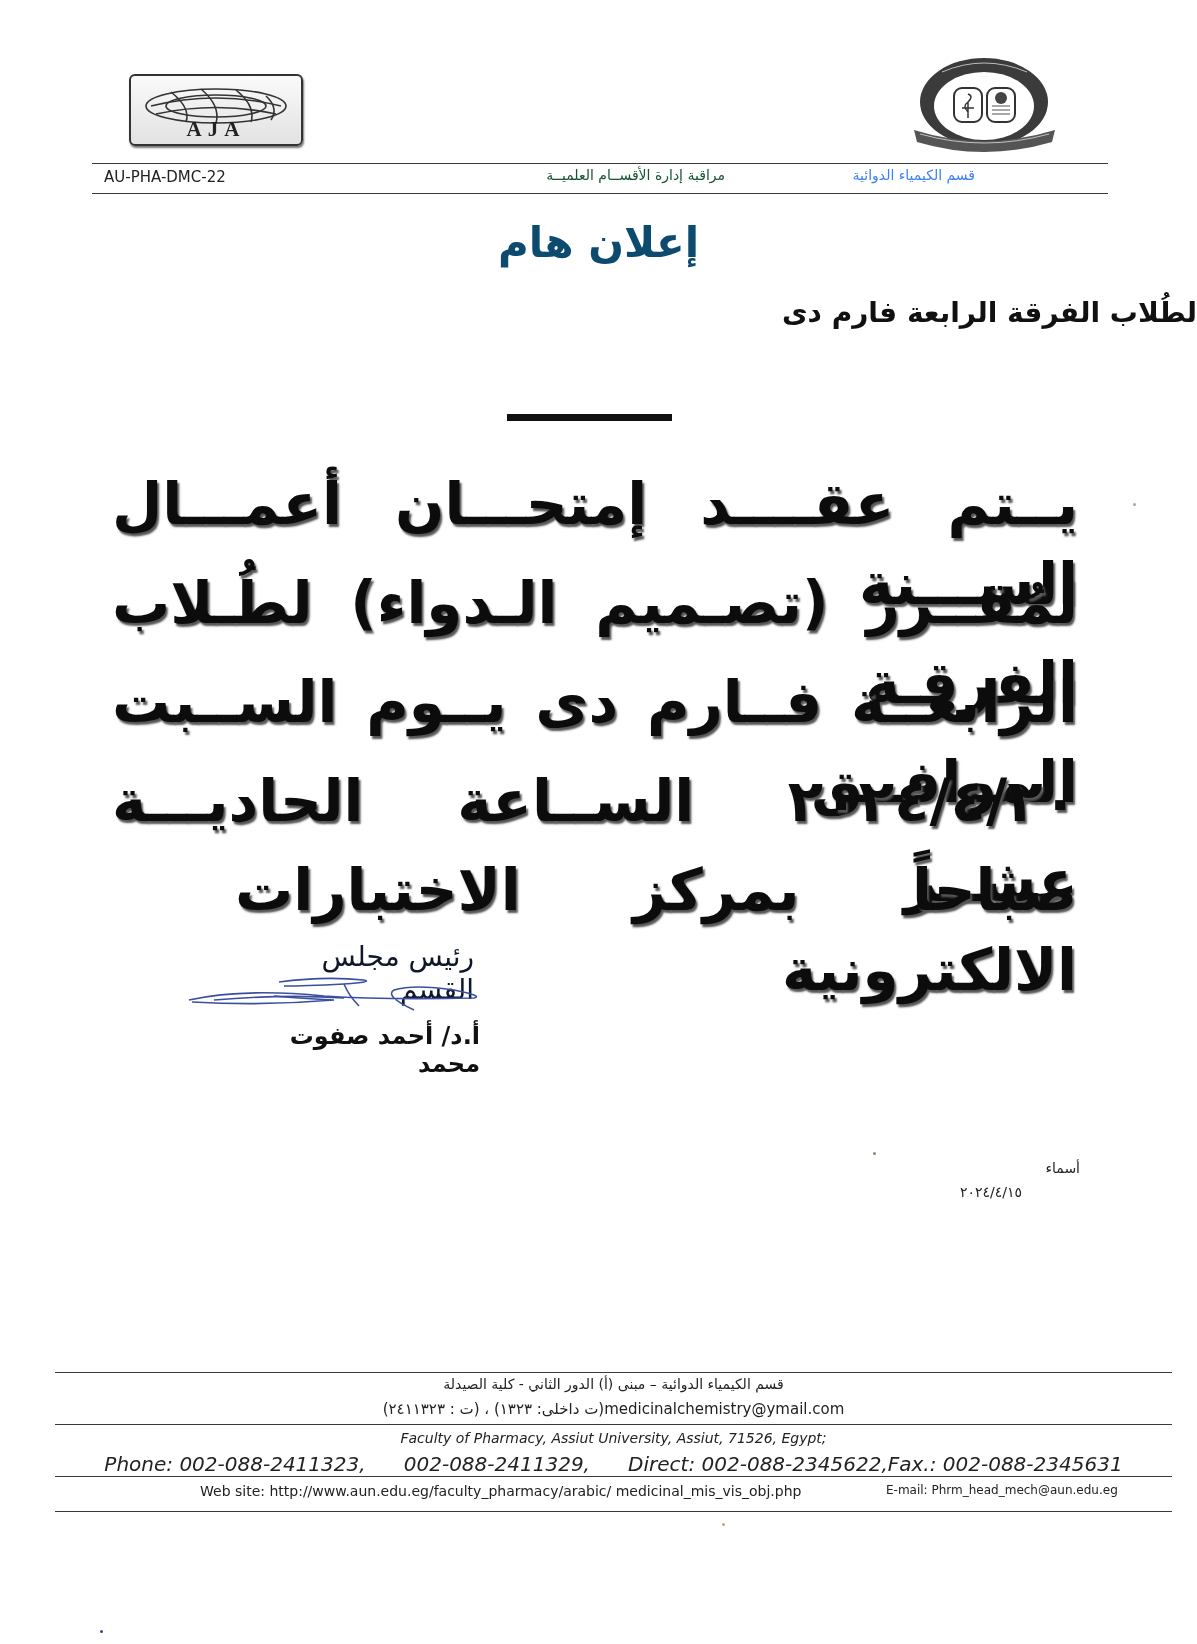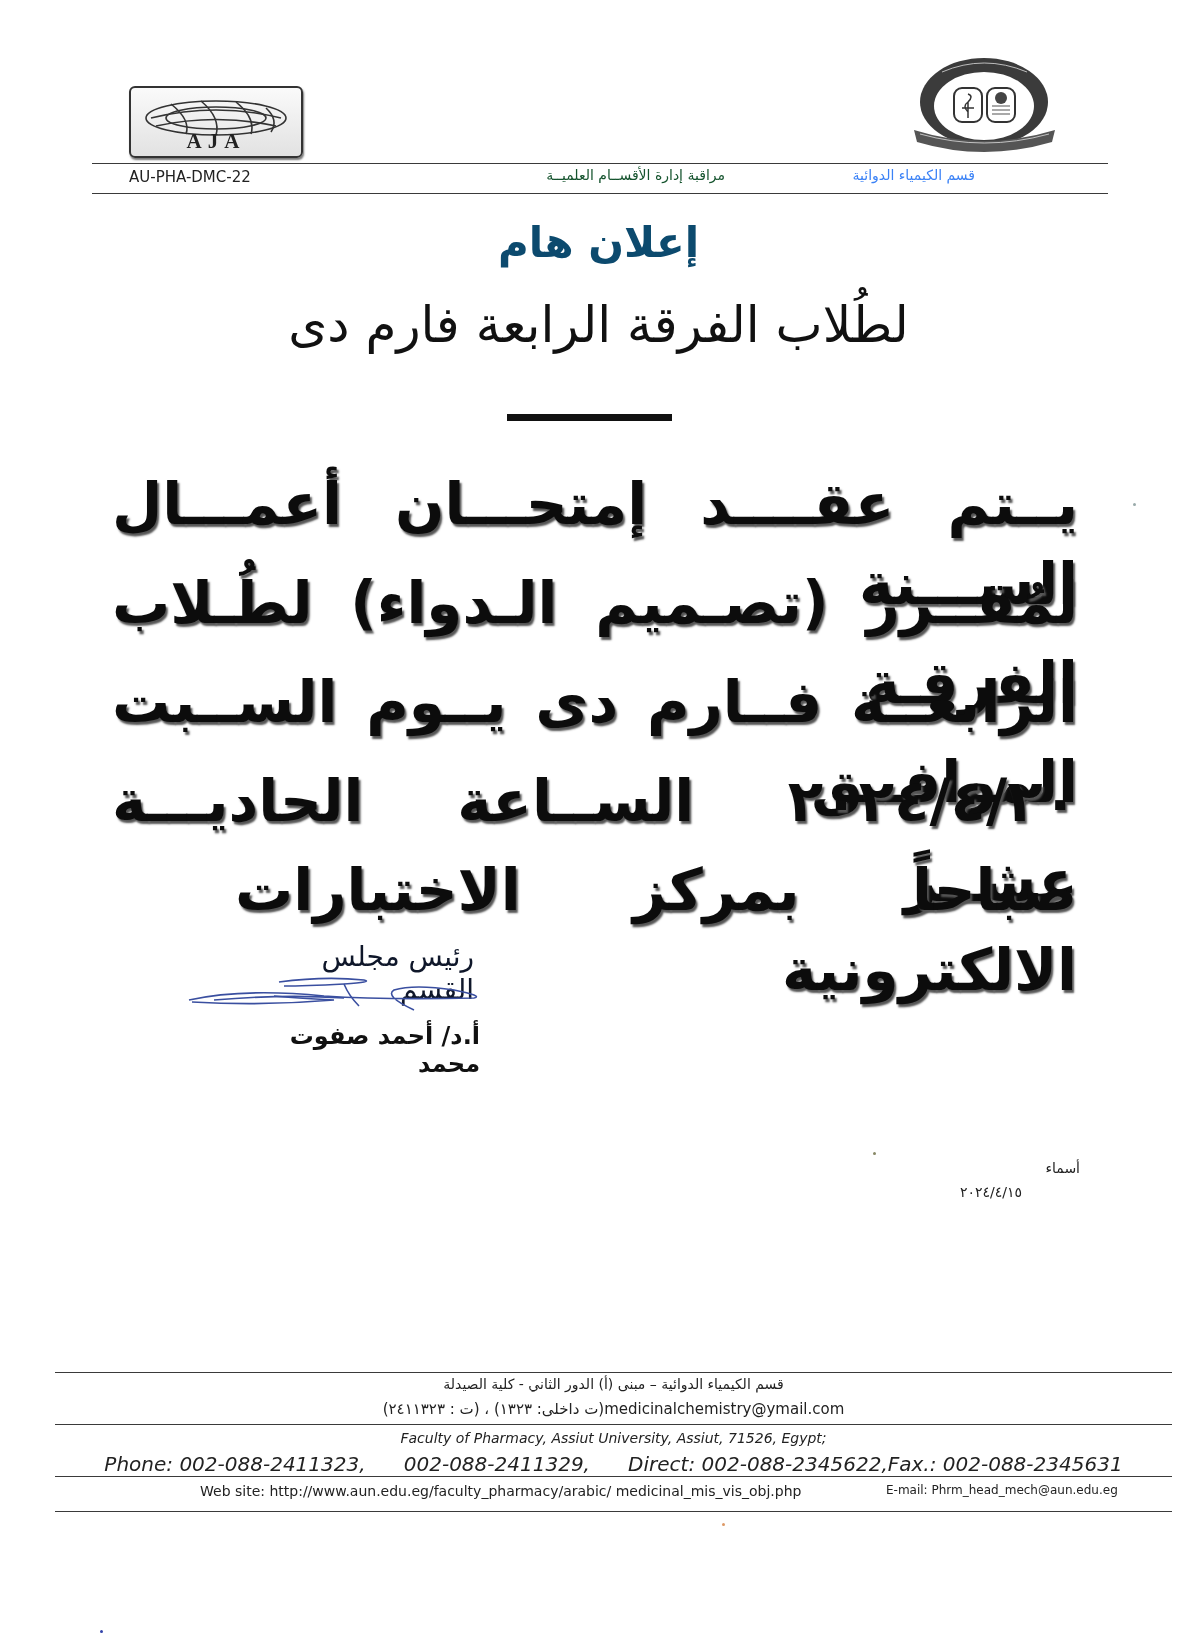--- a/index.html
+++ b/index.html
@@ -11,37 +11,36 @@
   .abs { position:absolute; }
   .hline { position:absolute; height:0; border-top:1.5px solid #3a3a3a; }
   .rtl { direction:rtl; unicode-bidi:embed; }
 
   
   .aja-logo {
     left:129px; top:74px; width:170px; height:68px;
     border:2px solid #333; border-radius:6px;
     background:linear-gradient(#fafafa, #e2e2e2);
     box-shadow: 1px 2px 2px #777;
-    margin-top: 12px;
   }
   .aja-logo svg { position:absolute; left:0; top:0; }
   .aja-text {
     position:absolute; left:0; right:0; bottom:2px; text-align:center;
     font-family:"Liberation Serif", serif; font-weight:bold; font-size:21px; letter-spacing:6px; color:#222;
   }
   .univ-logo { left:912px; top:52px; width:145px; height:100px; }
 
   
-  .doc-code { left:104px; top:168px; font-family:"DejaVu Sans", sans-serif; font-size:15px; color:#222;margin-left:25px; }
+  .doc-code { left:104px; top:168px; font-family:"DejaVu Sans", sans-serif; font-size:15px; color:#222; }
   .hdr-center { left:505px; top:167px; width:220px; text-align:right; font-size:14px; color:#14532d; }
   .hdr-right { left:815px; top:167px; width:160px; text-align:right; font-size:14px; color:#3b82f6; }
 
   
   .title1 { left:0; width:1197px; top:218px; text-align:center; font-weight:bold; font-size:42px; color:#0c4a6e; }
-  .title2 { left:0; width:1197px; top:296px; text-align:center; font-weight:normal; font-size:50px; color:#111; }
+  .title2 { left:0; width:1197px; top:296px; text-align:right; font-weight:bold; font-size:28px; color:#111; }
   .divider-bar { left:507px; top:414px; width:165px; height:7px; background:#111; }
 
   .body-line {
     position:absolute; left:112px; width:966px; text-align:justify; text-align-last:justify;
     font-weight:bold; font-size:58px; line-height:80px; color:#0c0c0c;
     text-shadow: 2px 3px 2px #555;
     direction:rtl;
   }
 
   

